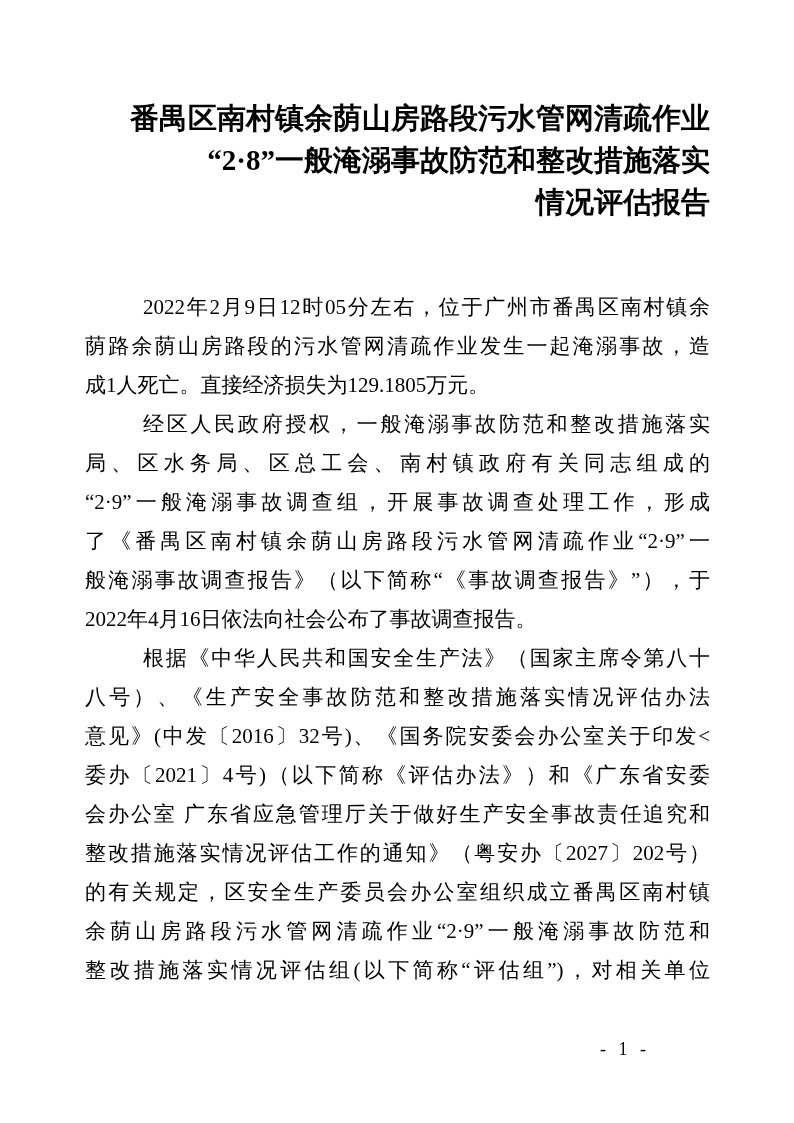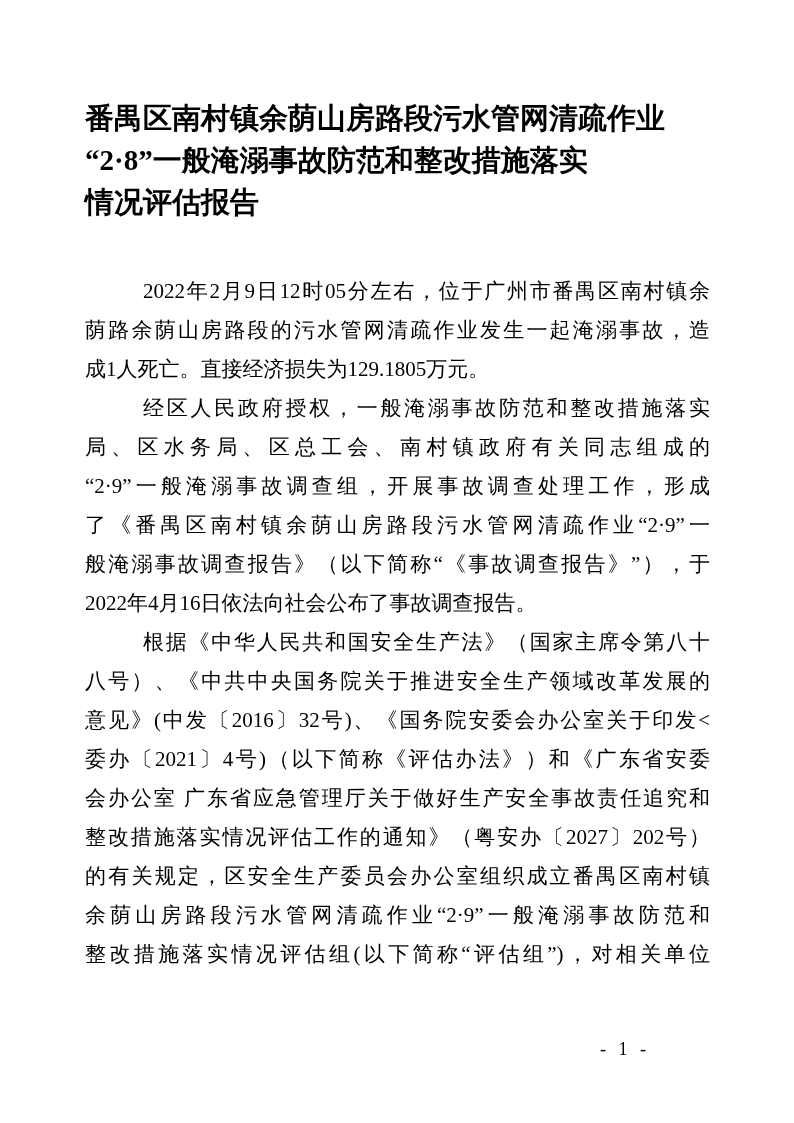--- a/index.html
+++ b/index.html
@@ -19,31 +19,31 @@
     position: relative;
     width: 794px;
     height: 1123px;
     background: #ffffff;
     box-sizing: border-box;
     padding: 0 84px 0 85px;
   }
   .title {
     margin: 0;
     padding-top: 97px;
-    text-align: left;
+    text-align: right;
     font-size: 29px;
     font-weight: bold;
     line-height: 42px;
     font-family: "Liberation Serif", "DejaVu Serif", serif;
   }
   .title-line {
     display: block;
   }
   .body-text {
-    margin-top: 49px;
+    margin-top: 65px;
   }
   .para {
     margin: 0;
     padding: 0;
   }
   .line {
     font-size: 21px;
     line-height: 39px;
     text-align: justify;
     text-align-last: justify;
@@ -86,21 +86,21 @@
       <div class="para">
         <div class="line first">经区人民政府授权，一般淹溺事故防范和整改措施落实</div>
         <div class="line">局、区水务局、区总工会、南村镇政府有关同志组成的</div>
         <div class="line">“2·9”一般淹溺事故调查组，开展事故调查处理工作，形成</div>
         <div class="line">了《番禺区南村镇余荫山房路段污水管网清疏作业“2·9”一</div>
         <div class="line">般淹溺事故调查报告》（以下简称“《事故调查报告》”），于</div>
         <div class="line no-stretch">2022年4月16日依法向社会公布了事故调查报告。</div>
       </div>
       <div class="para">
         <div class="line first">根据《中华人民共和国安全生产法》（国家主席令第八十</div>
-        <div class="line">八号）、《中共中央国务院关于推进安全生产领域改革发展的</div>
+        <div class="line">八号）、《生产安全事故防范和整改措施落实情况评估办法</div>
         <div class="line">意见》(中发〔2016〕32号)、《国务院安委会办公室关于印发&lt;</div>
         <div class="line">委办〔2021〕4号)（以下简称《评估办法》）和《广东省安委</div>
         <div class="line">会办公室 广东省应急管理厅关于做好生产安全事故责任追究和</div>
         <div class="line">整改措施落实情况评估工作的通知》（粤安办〔2027〕202号）</div>
         <div class="line">的有关规定，区安全生产委员会办公室组织成立番禺区南村镇</div>
         <div class="line">余荫山房路段污水管网清疏作业“2·9”一般淹溺事故防范和</div>
         <div class="line">整改措施落实情况评估组(以下简称“评估组”)，对相关单位</div>
       </div>
     </div>
 

